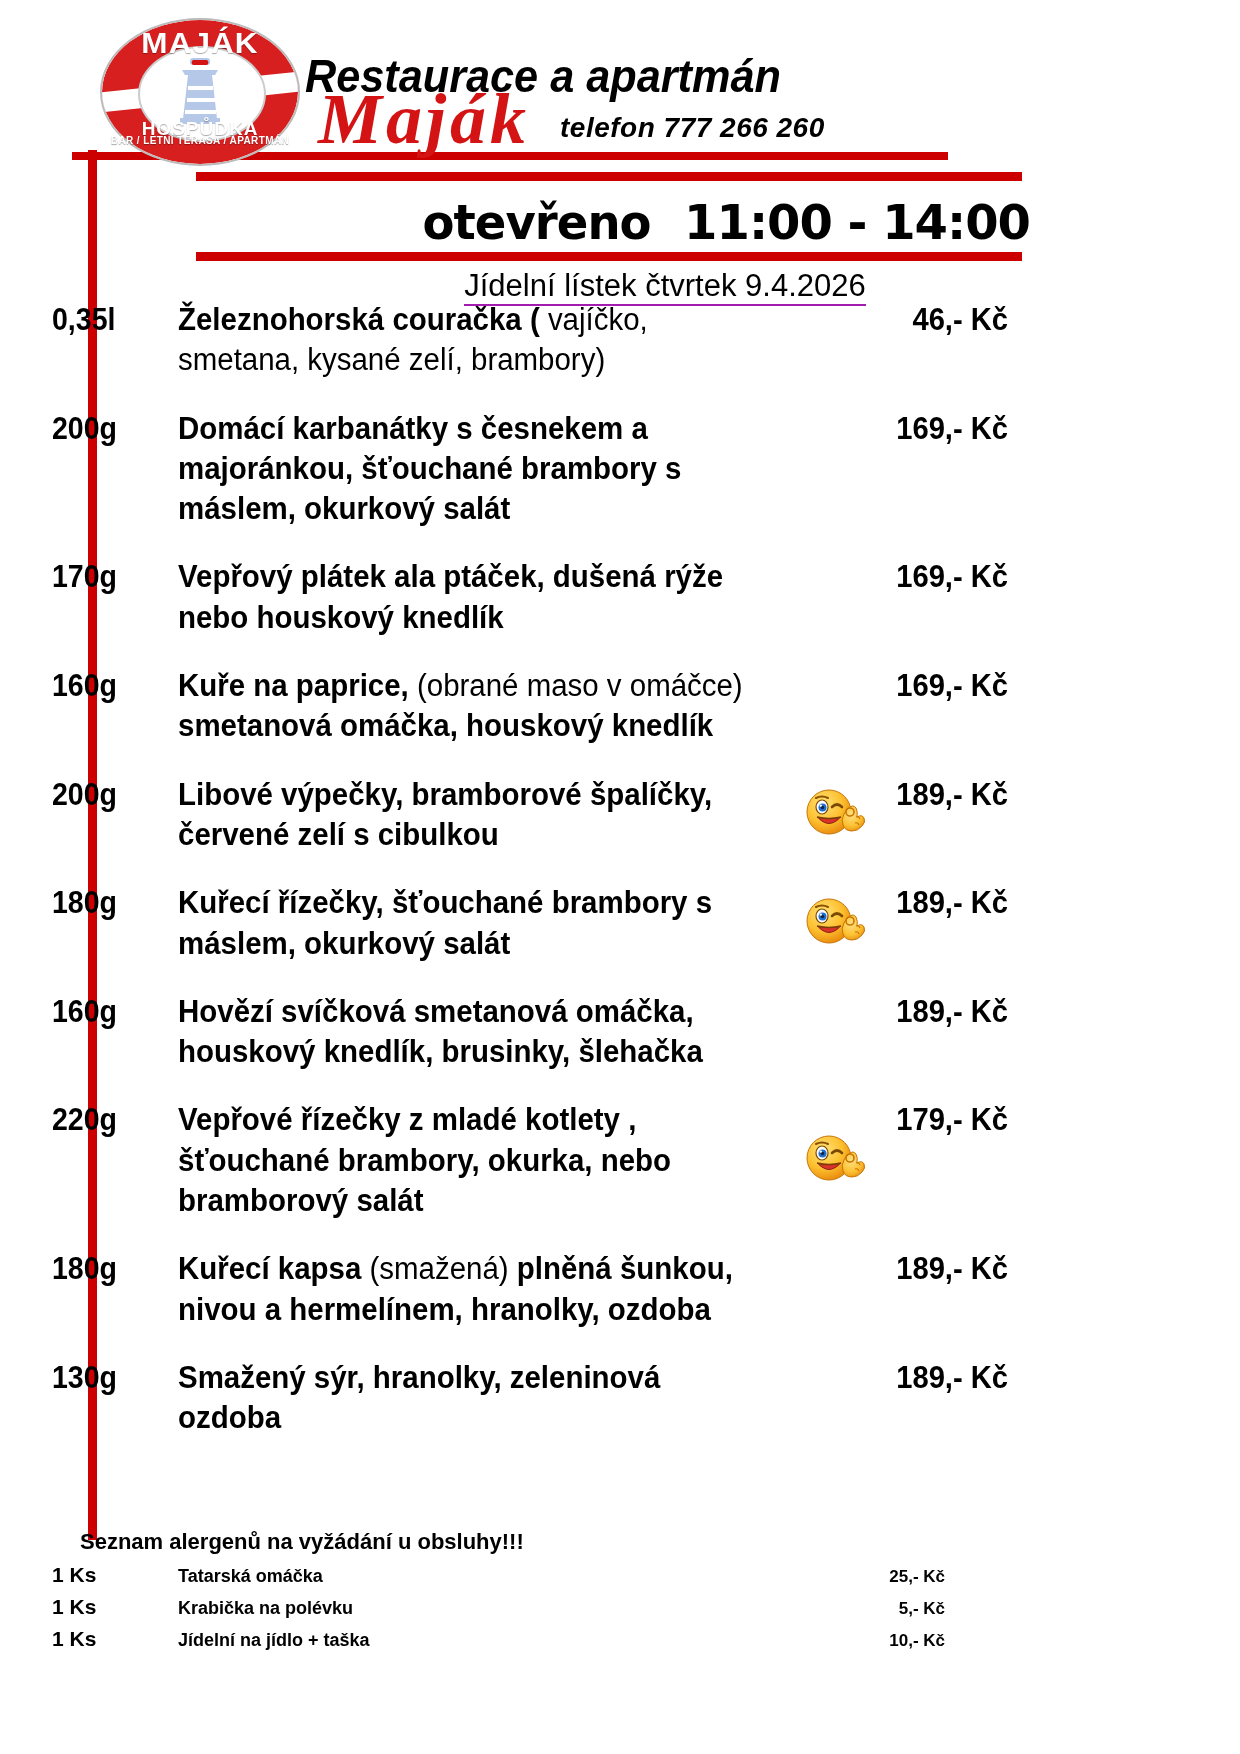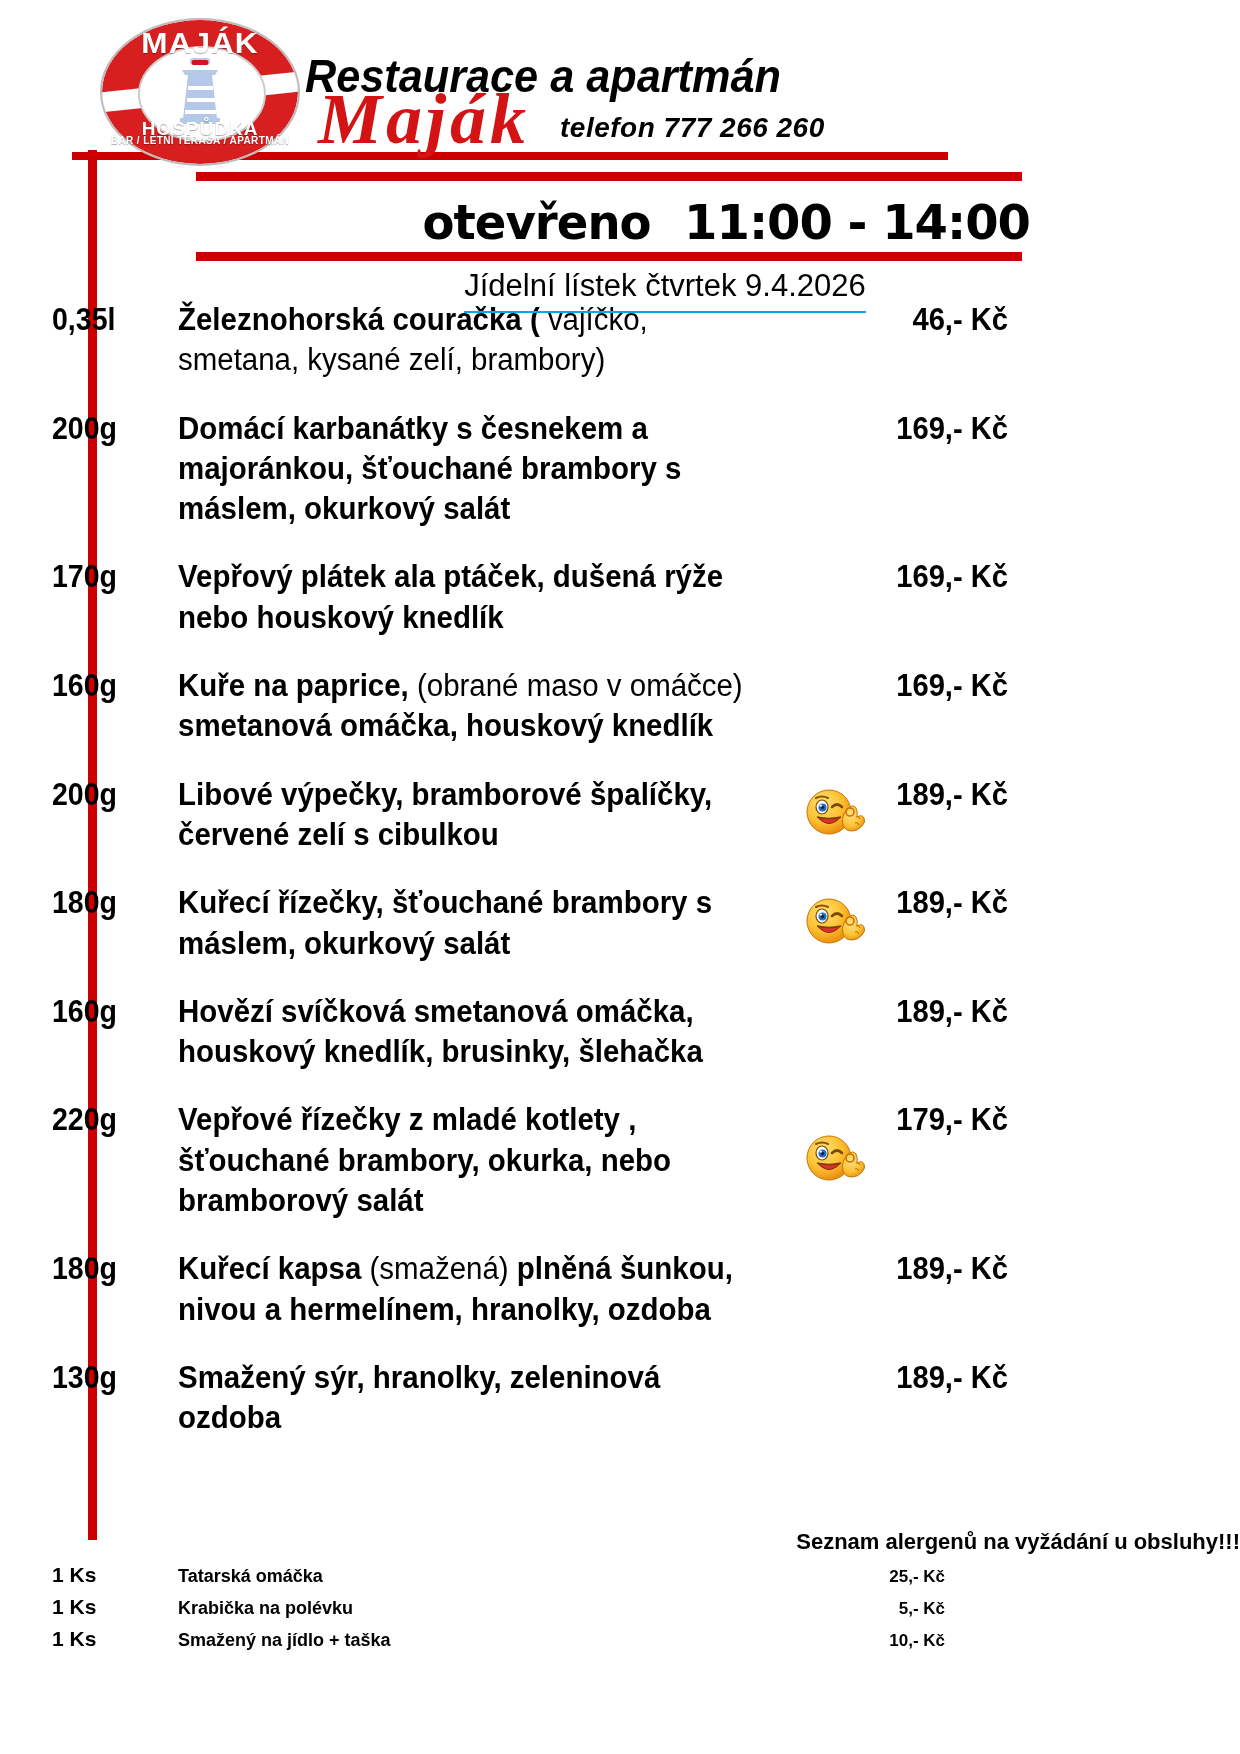--- a/index.html
+++ b/index.html
@@ -201,22 +201,22 @@
     width: 1240px;
     text-align: center;
     padding-left: 90px;
     box-sizing: border-box;
     font-family: "Liberation Sans", sans-serif;
     font-size: 31px;
     font-weight: normal;
     z-index: 3;
   }
   .subtitle span {
-    border-bottom: 2px solid #0ea5e9;
-    padding-bottom: 8px;
+    border-bottom: 2px solid #a21caf;
+    padding-bottom: 1px;
   }
 
   
   .menu {
     position: absolute;
     left: 0;
     top: 300px;
     width: 1056px;
   }
   .menu-row {
@@ -270,21 +270,21 @@
     transform: scaleX(0.94);
     transform-origin: right center;
   }
 
   
   .allergen {
     position: absolute;
     left: 0;
     top: 1529px;
     width: 1240px;
-    text-align: right;
+    text-align: left;
     padding-left: 80px;
     box-sizing: border-box;
     font-size: 22px;
     font-weight: bold;
     font-family: "Liberation Sans", sans-serif;
   }
 
   
   .extras {
     position: absolute;
@@ -528,18 +528,18 @@
         <div class="e-name">Tatarská omáčka</div>
         <div class="e-price">25,- Kč</div>
       </div>
       <div class="extra-row">
         <div class="e-qty">1 Ks</div>
         <div class="e-name">Krabička na polévku</div>
         <div class="e-price">5,- Kč</div>
       </div>
       <div class="extra-row">
         <div class="e-qty">1 Ks</div>
-        <div class="e-name">Smažený na jídlo + taška</div>
+        <div class="e-name">Jídelní na jídlo + taška</div>
         <div class="e-price">10,- Kč</div>
       </div>
     </div>
 
 </div>
 
 </body></html>

